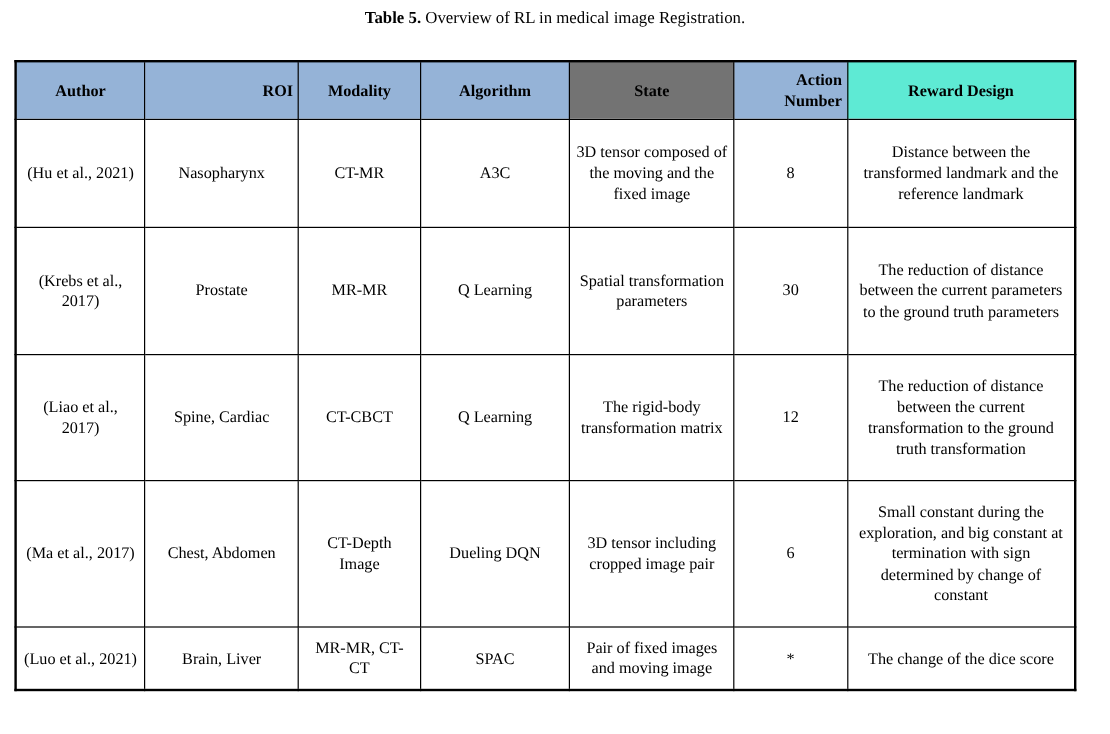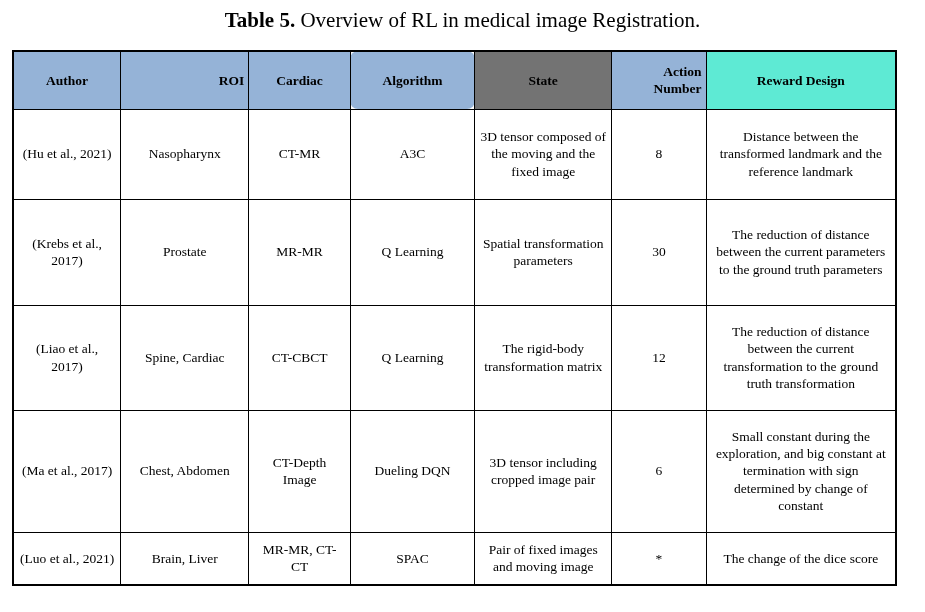--- a/index.html
+++ b/index.html
@@ -15,21 +15,21 @@
     font-family: "Liberation Serif", "DejaVu Serif", serif;
     color: #000000;
     overflow: hidden;
   }
   .caption {
     position: absolute;
     top: 8px;
     left: 0;
     width: 100%;
     text-align: center;
-    font-size: 21px;
+    font-size: 14px;
   }
   .caption .cap-label {
     font-weight: bold;
   }
   table.rl-table {
     position: absolute;
     top: 50px;
     left: 12px;
     width: 885px;
     border-collapse: collapse;
@@ -48,21 +48,21 @@
     text-align: center;
     vertical-align: middle;
     padding: 3px 4px;
   }
   table.rl-table td {
     text-align: center;
     vertical-align: middle;
     padding: 0 5px;
     background: #ffffff;
   }
-  thead tr { height: 58px; padding-left: 16px; }
+  thead tr { height: 48px; padding-left: 16px; }
   tbody tr:nth-child(1) { height: 90px; }
   tbody tr:nth-child(2) { height: 106px; }
   tbody tr:nth-child(3) { height: 105px; }
   tbody tr:nth-child(4) { height: 122px; }
   tbody tr:nth-child(5) { height: 53px; }
 </style>
 </head>
 <body>
 
 <div class="page">
@@ -78,22 +78,22 @@
       <col style="width:11.5%">
       <col style="width:14.1%">
       <col style="width:15.5%">
       <col style="width:10.7%">
       <col style="width:21.5%">
     </colgroup>
     <thead>
       <tr id="header-row">
           <th style="background: rgb(149, 179, 215);">Author</th>
           <th style="background: rgb(149, 179, 215); text-align: right;">ROI</th>
-          <th style="background: rgb(149, 179, 215);">Cardiac</th>
-          <th style="background: rgb(149, 179, 215); border-radius: 8px;">Algorithm</th>
+          <th style="background: rgb(149, 179, 215);">Modality</th>
+          <th style="background: rgb(149, 179, 215);">Algorithm</th>
           <th style="background: #737373;">State</th>
           <th style="background: rgb(149, 179, 215); text-align: right;">Action Number</th>
           <th style="background: #5eead4; margin-top: 13px;">Reward Design</th>
         </tr>
     </thead>
     <tbody id="table-body">
         <tr>
           <td>(Hu et al., 2021)</td>
           <td>Nasopharynx</td>
           <td>CT-MR</td>

